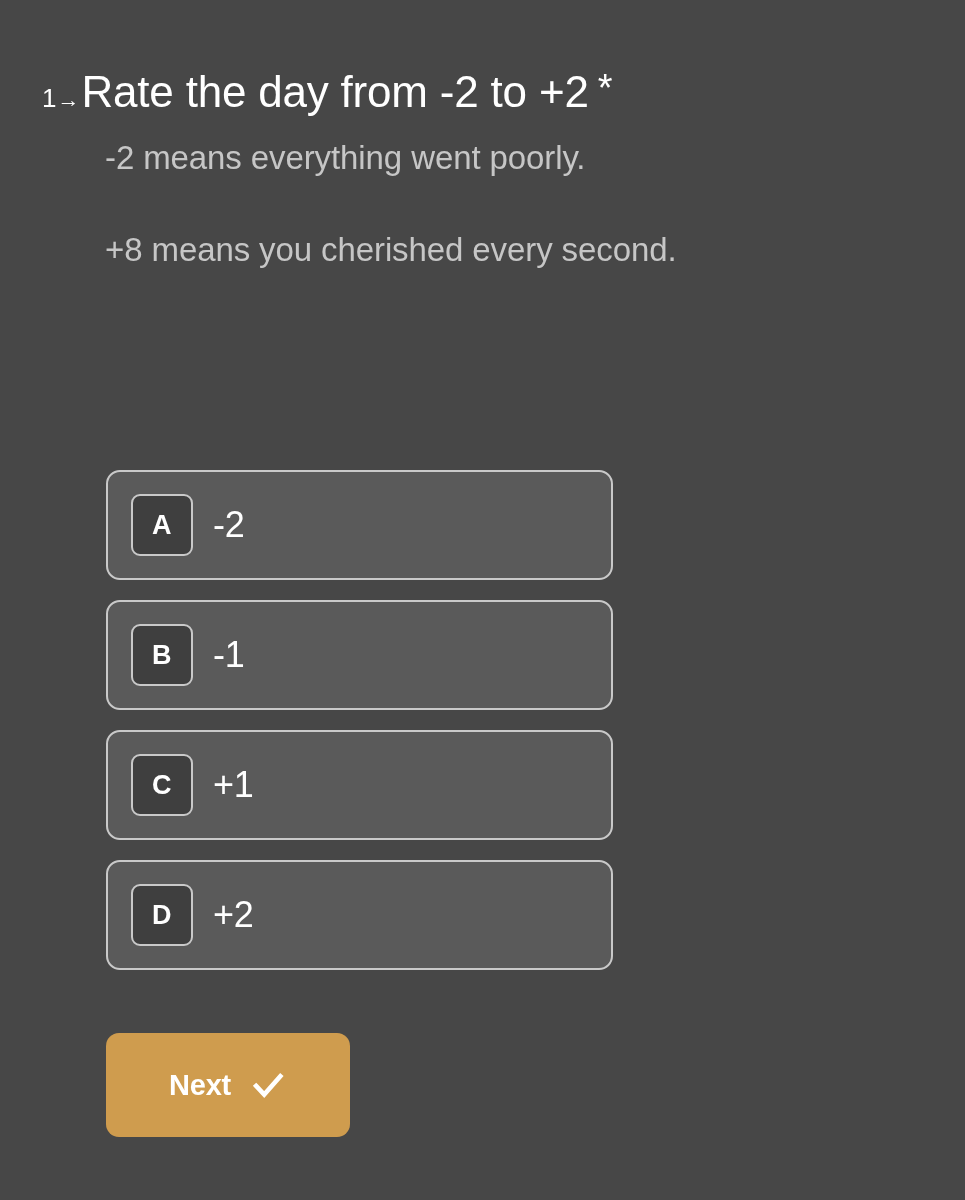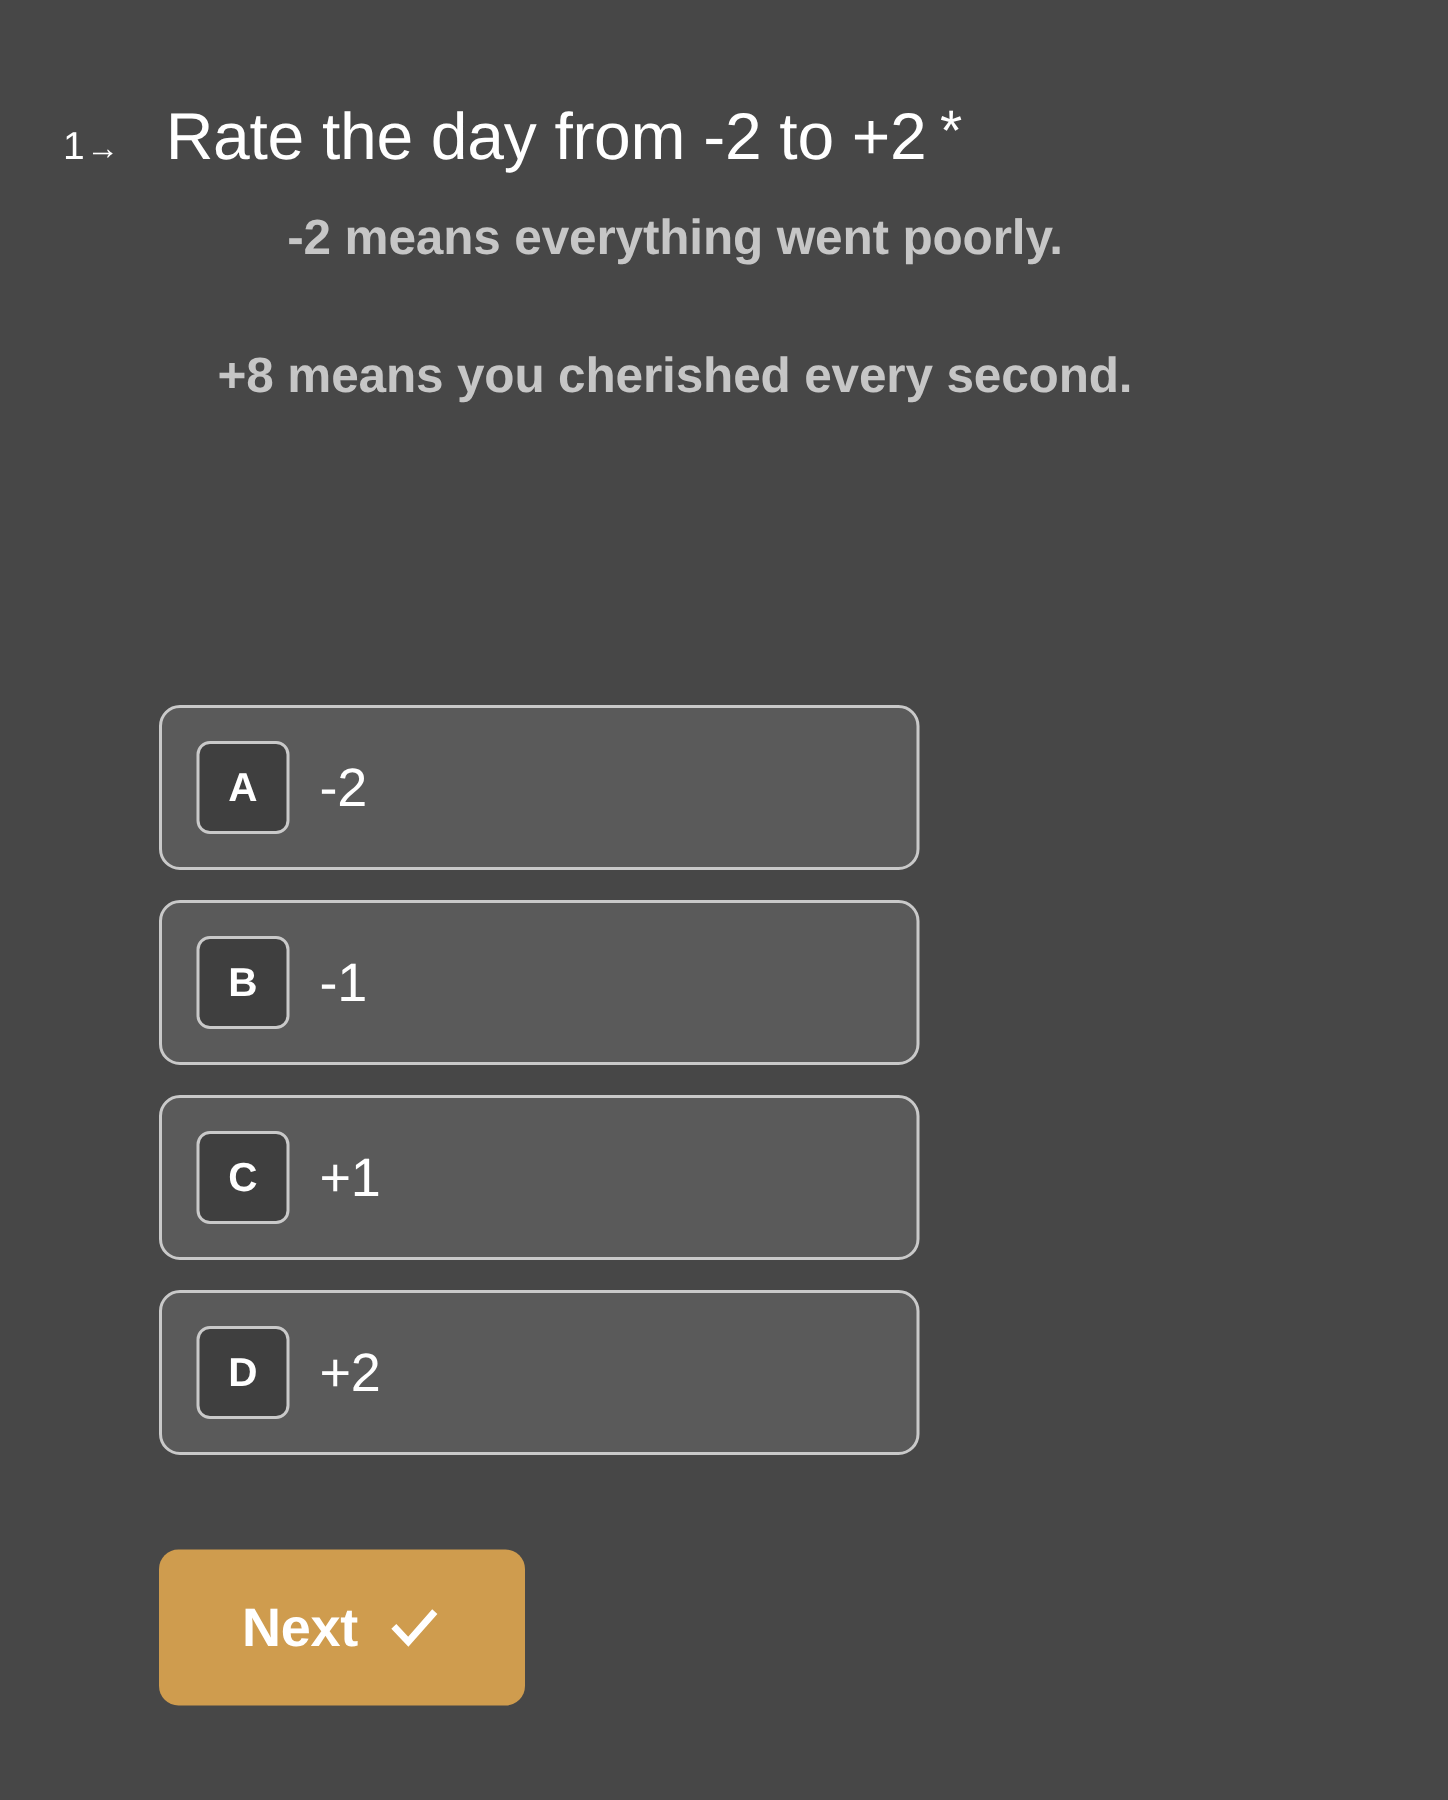--- a/index.html
+++ b/index.html
@@ -45,44 +45,43 @@
   }
   .q-index .q-arrow {
     font-size: 22px;
     margin-left: 1px;
   }
   .q-title {
     color: #ffffff;
     font-size: 44px;
     font-weight: 400;
     line-height: 1.15;
-    margin-left: 31px;
+    margin-left: 2px;
     letter-spacing: -0.2px;
     flex: 1 1 auto;
   }
   .q-required {
     color: #ffffff;
     font-size: 38px;
     font-weight: 400;
     margin-left: 9px;
     vertical-align: top;
   }
 
   
   .q-description {
     position: absolute;
     left: 105px;
     top: 134px;
     width: 690px;
     color: #c6c6c6;
     font-size: 33px;
     line-height: 1.45;
-    font-weight: 700;
+    font-weight: 400;
     letter-spacing: -0.1px;
-    text-align: center;
   }
   .desc-line { margin: 0; }
   .desc-gap { height: 44px; }
 
   
   .options {
     position: absolute;
     left: 106px;
     top: 470px;
     width: 507px;
@@ -140,21 +139,21 @@
     display: flex;
     align-items: center;
     justify-content: center;
     gap: 18px;
     cursor: pointer;
     font-family: "Liberation Sans", sans-serif;
     padding: 0;
   }
   .next-label {
     color: #ffffff;
-    font-size: 36px;
+    font-size: 29px;
     font-weight: 700;
     letter-spacing: -0.2px;
     line-height: 1;
   }
   .next-check {
     display: block;
     width: 38px;
     height: 38px;
   }
 </style>

